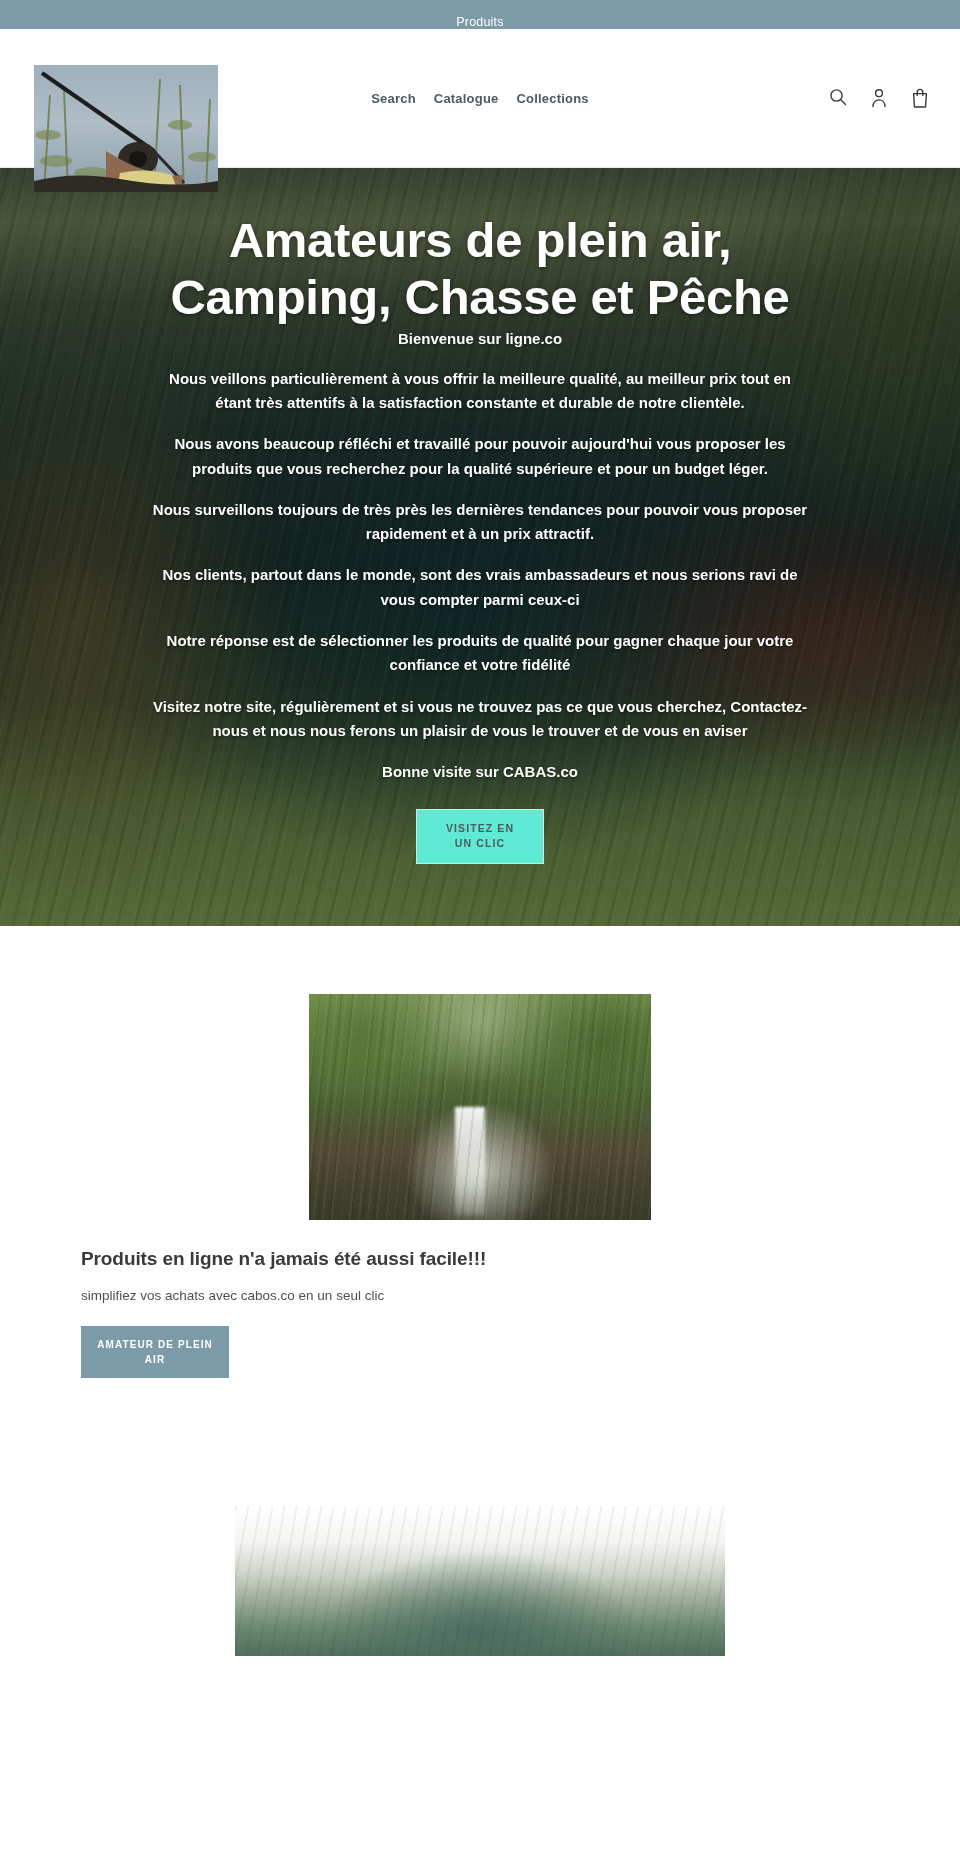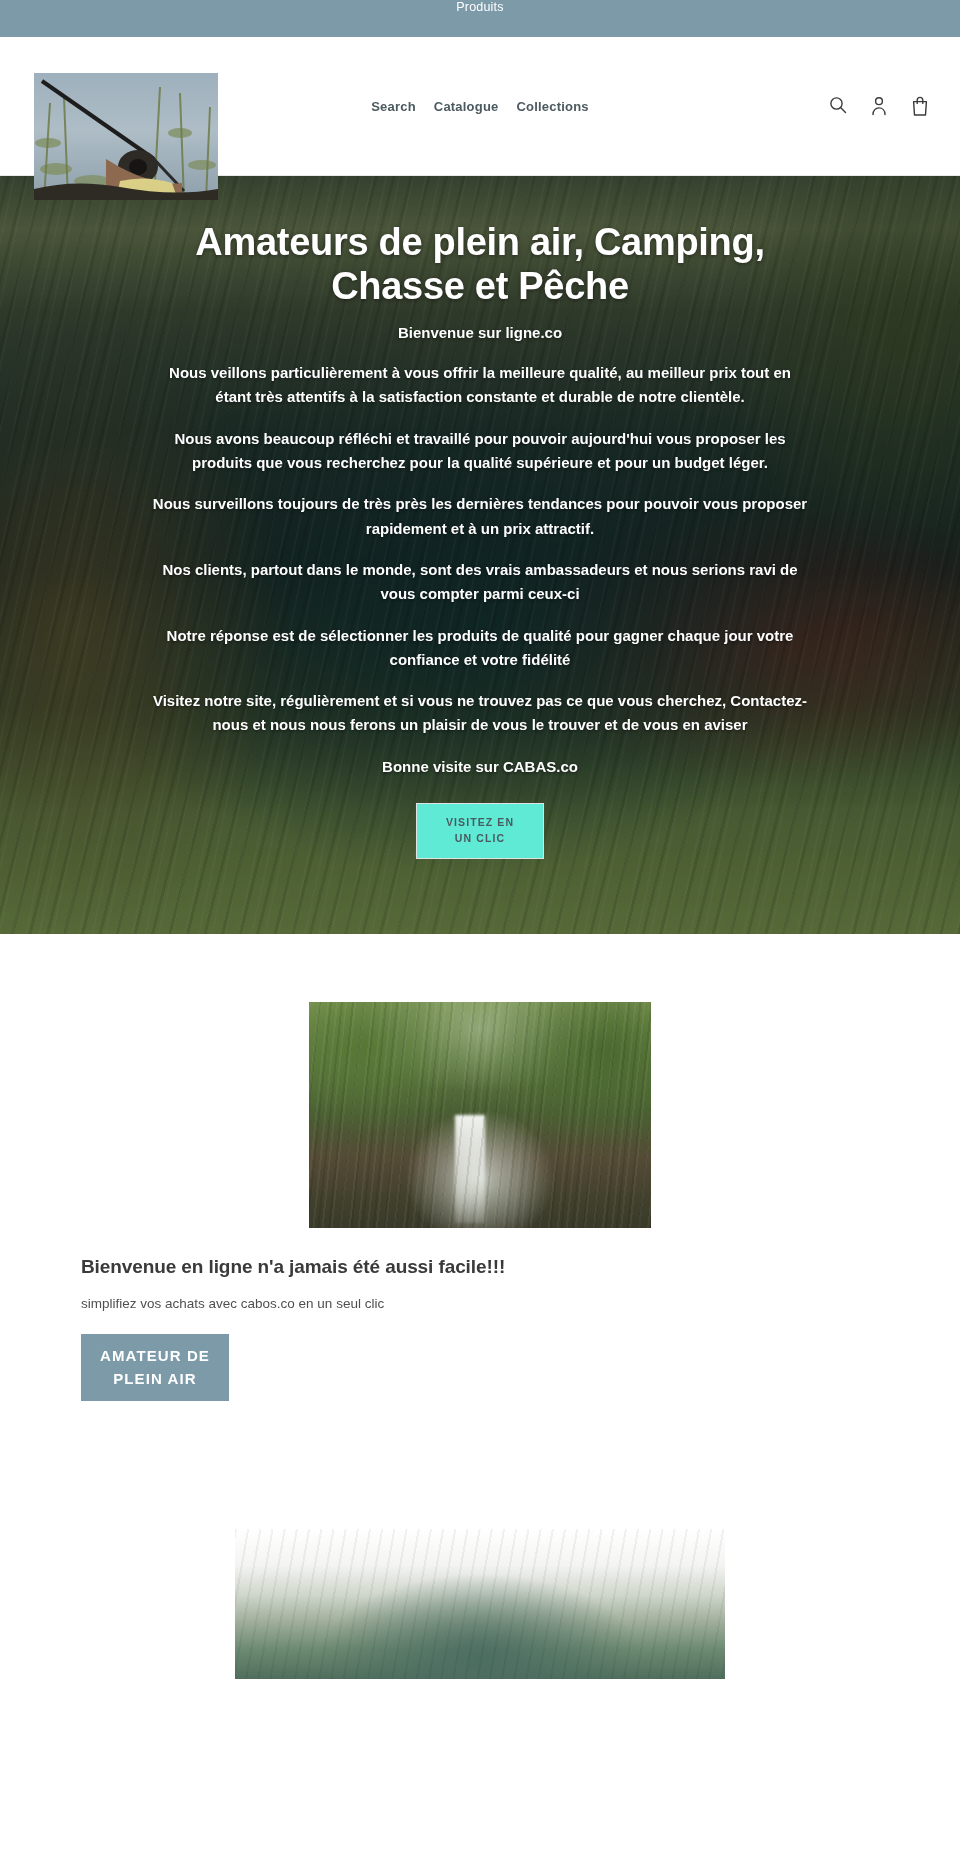--- a/index.html
+++ b/index.html
@@ -6,24 +6,24 @@
   html, body {
     width: 960px;
     background: #ffffff;
     font-family: "Liberation Sans", sans-serif;
     color: #3a3a3a;
   }
   body { width: 960px; min-height: 1875px; overflow-x: hidden; }
 
   
   .announcement-bar {
-    height: 37px;
+    height: 29px;
     background: #7c9aa8;
     display: flex;
-    align-items: flex-start;
+    align-items: flex-end;
     justify-content: center;
   }
   .announcement-text {
     color: #ffffff;
     font-size: 12.5px;
     letter-spacing: .2px;
     font-weight: 400;
   }
 
   
@@ -113,26 +113,26 @@
     background: rgba(0,0,0,.22);
   }
   .hero-inner {
     position: relative;
     z-index: 3;
     padding: 44px 150px 0 150px;
     text-align: center;
     color: #fff;
   }
   .hero-title {
-    font-size: 38px;
+    font-size: 49px;
     line-height: 1.16;
     font-weight: 700;
     letter-spacing: -.3px;
     text-shadow: 0 1px 4px rgba(0,0,0,.45);
-    margin-bottom: 16px;
+    margin-bottom: 4px;
   }
   .hero-sub {
     font-size: 15px;
     font-weight: 700;
     margin-bottom: 20px;
     text-shadow: 0 1px 3px rgba(0,0,0,.5);
   }
   .hero-p {
     font-size: 15px;
     font-weight: 700;
@@ -205,21 +205,21 @@
   .feature-rte {
     font-size: 13.5px;
     color: #4f4f4f;
     line-height: 1.5;
     margin-bottom: 20px;
   }
   .feature-btn {
     display: inline-block;
     background: #7c9aa8;
     color: #ffffff;
-    font-size: 15px;
+    font-size: 10px;
     font-weight: 700;
     letter-spacing: 1.1px;
     text-transform: uppercase;
     text-align: center;
     line-height: 1.5;
     padding: 11px 8px;
     width: 148px;
     border: none;
     text-decoration: none;
     cursor: pointer;
@@ -335,21 +335,21 @@
 
     <a class="hero-cta" href="#">VISITEZ EN UN CLIC</a>
   </div>
 </section>
 
 <section class="content-section">
 
   <div class="feature-image"></div>
 
   <div class="feature-body">
-    <h2 class="feature-title">Bienvenue en ligne n'a jamais été aussi facile!!!</h2>
+    <h2 class="feature-title">Produits en ligne n'a jamais été aussi facile!!!</h2>
     <p class="feature-rte">simplifiez vos achats  avec cabos.co en un seul clic</p>
     <a class="feature-btn" href="#">AMATEUR DE PLEIN AIR</a>
   </div>
 
   <div class="bottom-block">
     <div class="bottom-image"></div>
   </div>
 
 </section>
 

